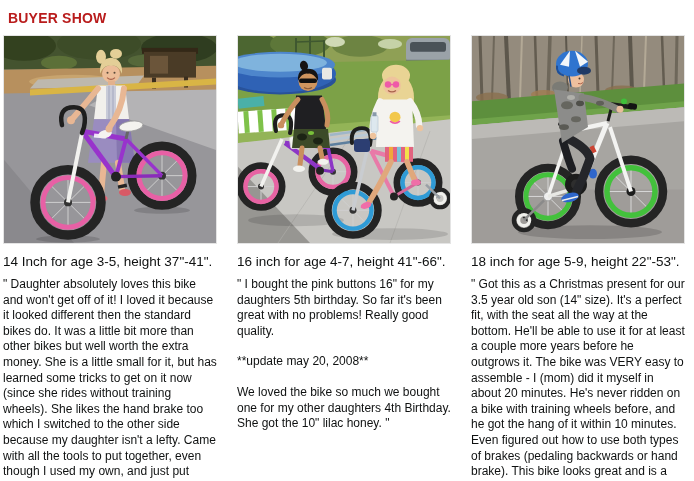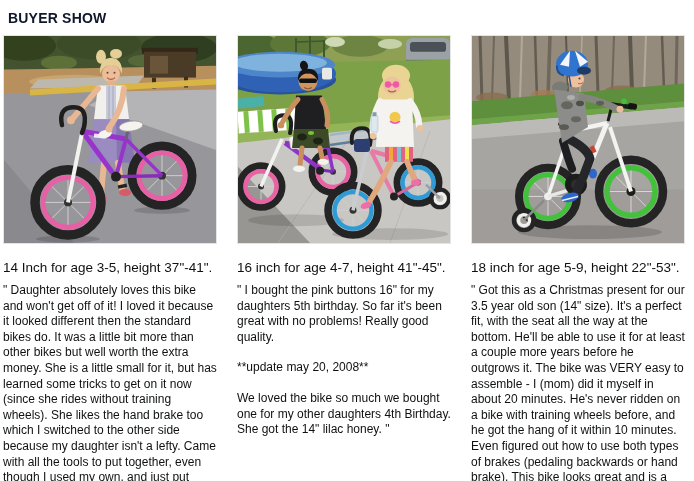--- a/index.html
+++ b/index.html
@@ -3,34 +3,34 @@
 <meta charset="utf-8">
 <style>
   html,body{margin:0;padding:0;}
   body{
     width:694px;height:481px;background:#ffffff;overflow:hidden;
     font-family:"Liberation Sans",sans-serif;color:#0f1111;
     -webkit-font-smoothing:antialiased;
   }
   .page-title{
     font-size:14px;font-weight:700;letter-spacing:.2px;
-    margin:10px 9px 9px 8px;color:#0f172a;
+    margin:10px 9px 9px 8px;color:#b91c1c;
   }
   .grid{
     display:grid;grid-template-columns:repeat(3,1fr);
     column-gap:20px;padding:0 9px 0 3px;
   }
   .photo{
     height:209px;border:1px solid #e4e4e4;box-sizing:border-box;
     background:#f5f5f5;overflow:hidden;
   }
   .photo svg{display:block;width:100%;height:100%;}
   .caption{
     font-size:13.5px;font-weight:400;line-height:17px;
-    margin:15px 0 7px;color:#0f1111;
+    margin:9px 0 7px;color:#0f1111;
   }
   .review p{
     font-size:12px;line-height:15.6px;margin:0 0 15px;color:#0f1111;
   }
   .review p:last-child{margin-bottom:0;}
 </style>
 </head>
 <body>
 
 <h2 class="page-title">BUYER SHOW</h2>
@@ -252,25 +252,25 @@
           <rect x="151" y="112" width="4" height="15" fill="#f2a73b"></rect>
           <rect x="159" y="112" width="4" height="15" fill="#7ac2d8"></rect>
           <rect x="167" y="112" width="4" height="15" fill="#f2e04b"></rect>
           <path d="M153,127 Q142,150 131,168" stroke="#e0a87c" stroke-width="5.5" fill="none" stroke-linecap="round"></path>
           <path d="M169,127 L176,144" stroke="#e0a87c" stroke-width="5.5" stroke-linecap="round"></path>
           <ellipse cx="128" cy="171" rx="5.5" ry="3.2" fill="#ef6ea8" transform="rotate(-20 128 171)"></ellipse>
           <ellipse cx="178" cy="148" rx="5" ry="3" fill="#ef6ea8"></ellipse>
         </g>
       </svg>
     </div>
-    <h3 class="caption">16 inch for age 4-7, height 41"-45".</h3>
+    <h3 class="caption">16 inch for age 4-7, height 41"-66".</h3>
     <div class="review">
       <p>" I bought the pink buttons 16" for my daughters 5th birthday. So far it's been great with no problems! Really good quality.</p>
       <p>**update may 20, 2008**</p>
-      <p>We loved the bike so much we bought one for my other daughters 4th Birthday. She got the 14" lilac honey. "</p>
+      <p>We loved the bike so much we bought one for my other daughters 4th Birthday. She got the 10" lilac honey. "</p>
     </div>
   </section>
 
   <section class="col">
     <div class="photo">
       <svg viewBox="0 0 212 209" preserveAspectRatio="none" role="img" aria-label="Boy in a blue helmet and gray camo hoodie riding a white bike with green wheels and training wheels on a paved path beside grass and bare woods">
         <g>
           <rect x="0" y="0" width="212" height="72" fill="#948b7d"></rect>
           <line x1="8" y1="0" x2="10" y2="66" stroke="#635c50" stroke-width="3"></line>
           <line x1="22" y1="0" x2="20" y2="64" stroke="#6e675a" stroke-width="2"></line>

